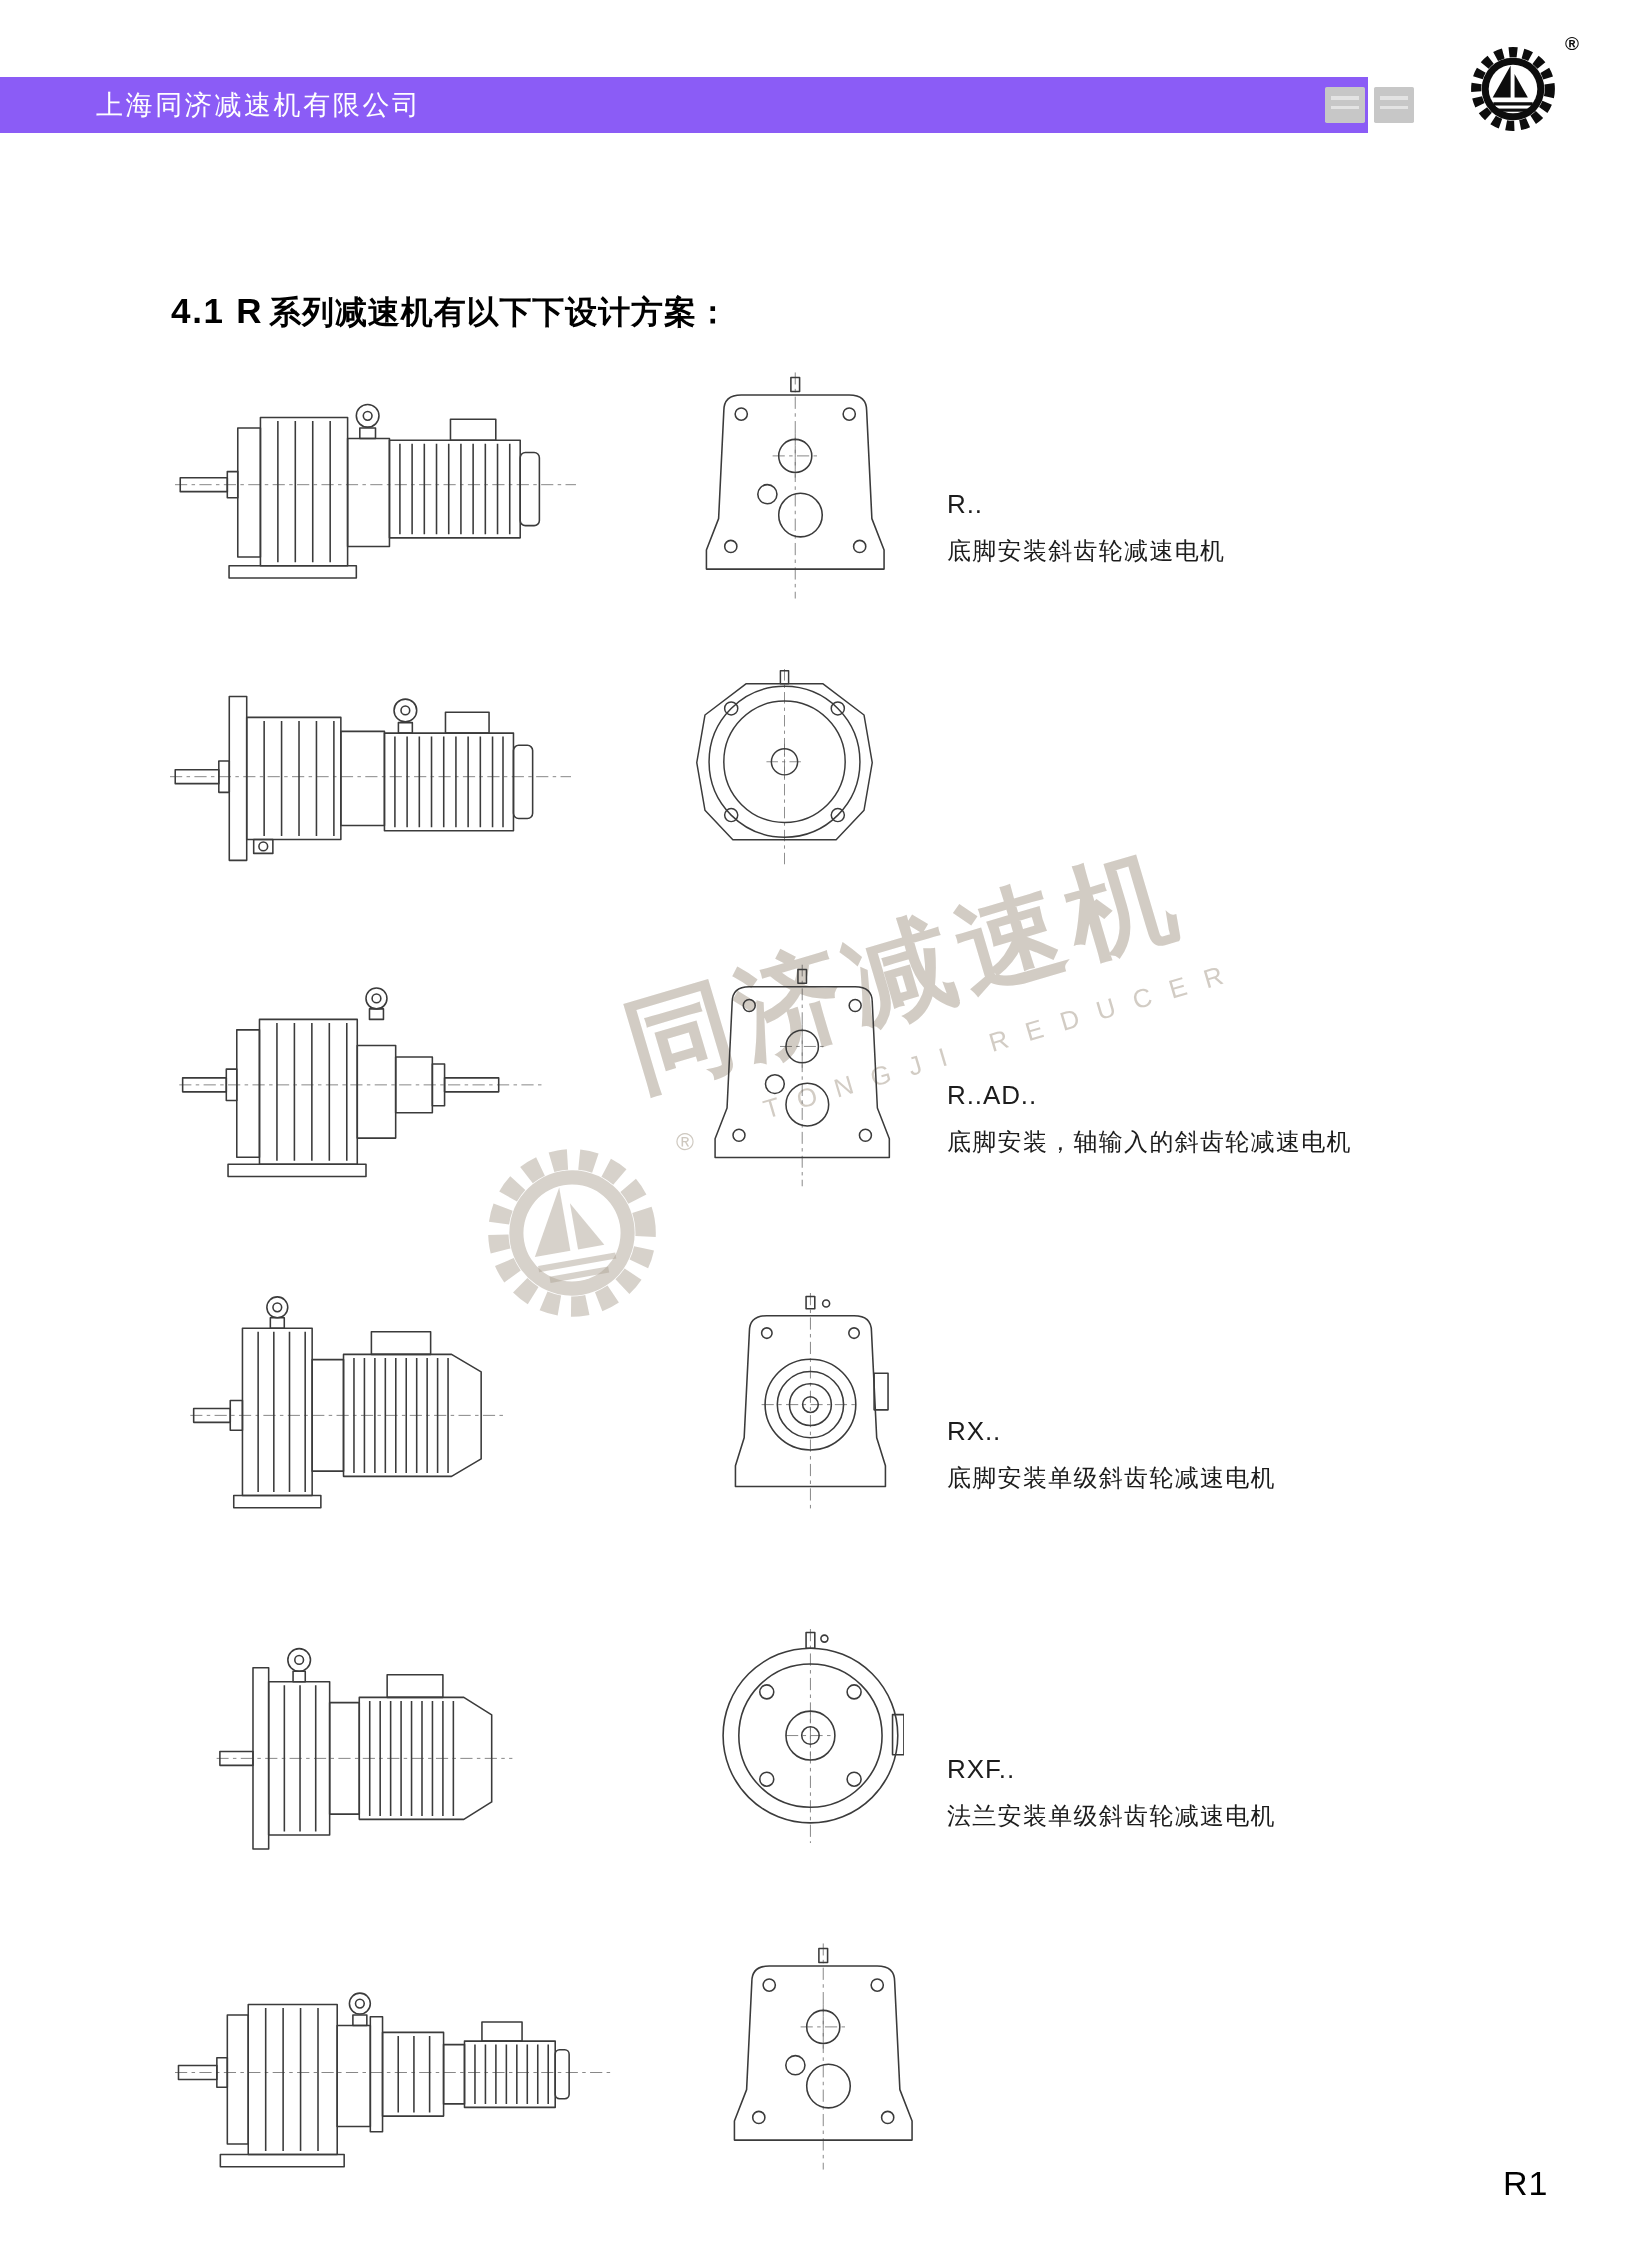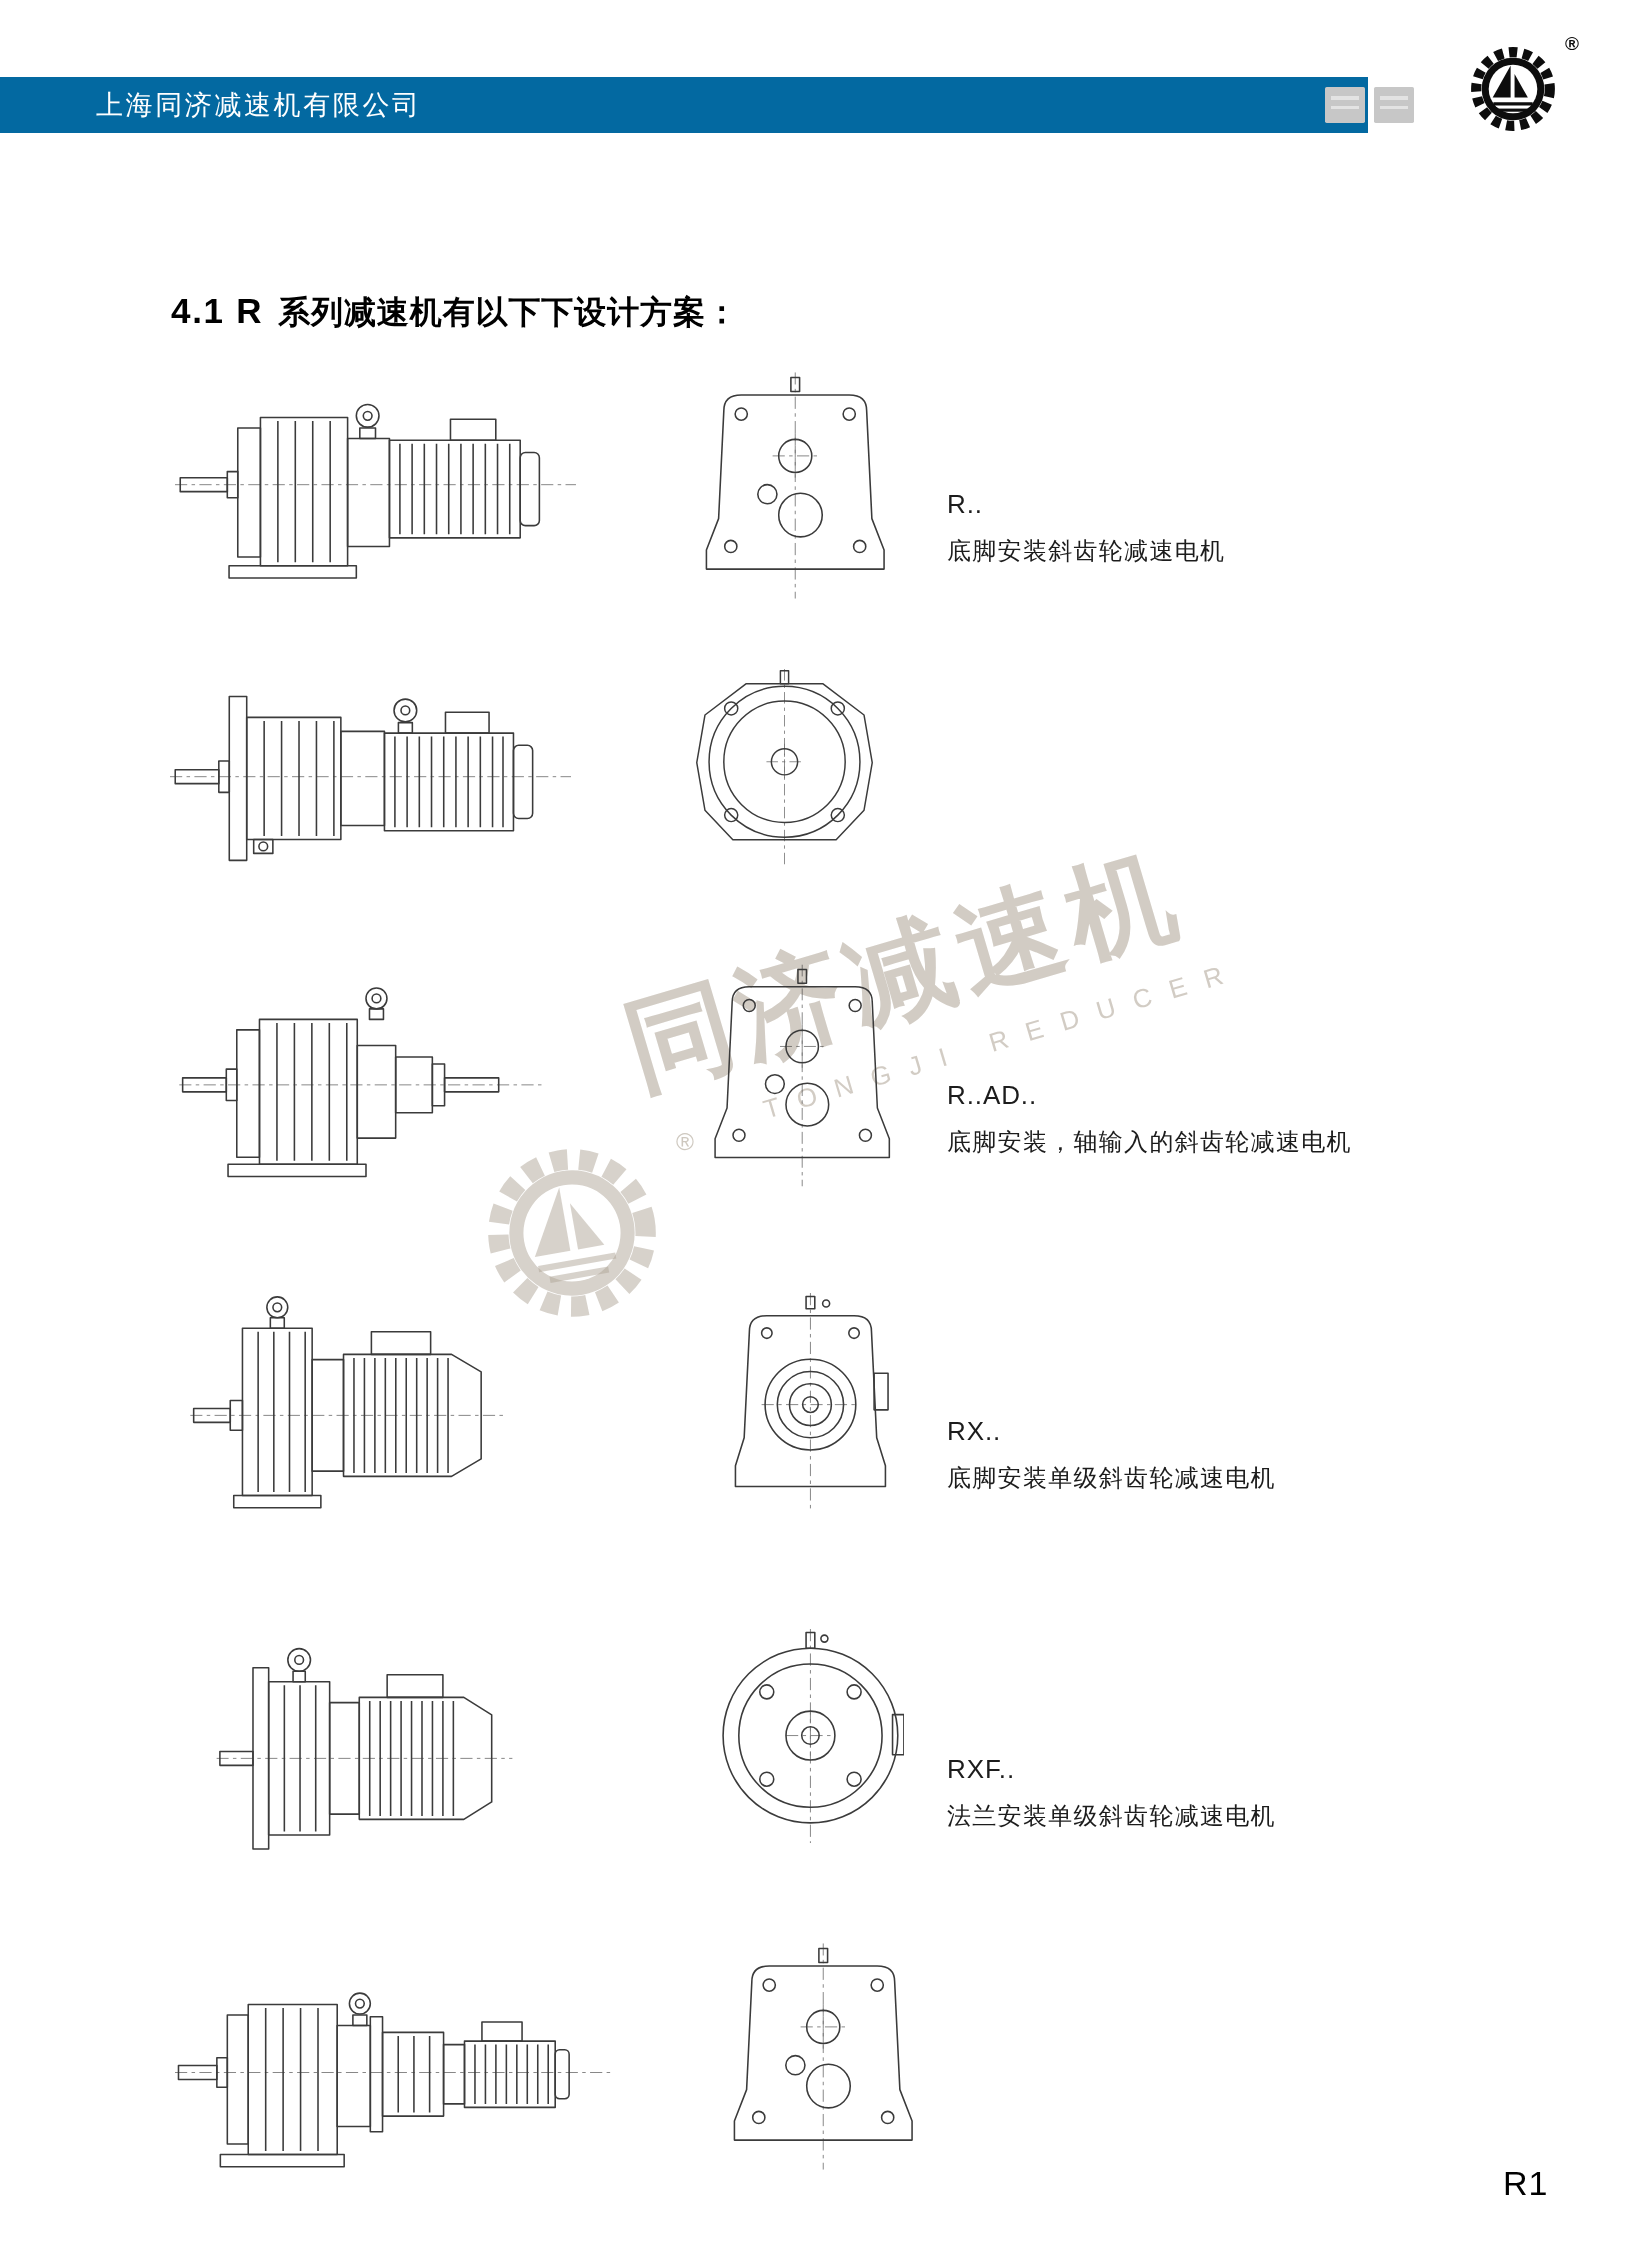--- a/index.html
+++ b/index.html
@@ -1,34 +1,34 @@
 <!DOCTYPE html>
 <html style="font-size:14px"><head>
 <meta charset="utf-8">
 <style>
   * { margin:0; padding:0; box-sizing:border-box; }
   html,body { background:#ffffff; }
   body { font-family:"Liberation Sans","DejaVu Sans",sans-serif; }
   .page { position:relative; width:1647px; height:2250px; background:#fff; overflow:hidden; }
 
   
-  .header-band { position:absolute; left:0; top:77px; width:1368px; height:56px; background:#0369a1; }
+  .header-band { position:absolute; left:0; top:77px; width:1368px; height:56px; background:#8b5cf6; }
   .company-name { position:absolute; left:96px; top:0; height:56px; line-height:56px;
                   color:#ffffff; font-size:27px; letter-spacing:2.6px; font-weight:normal; }
   .pages-icon { position:absolute; left:1325px; top:9.6px; display:flex; gap:8.7px; }
   .pages-icon .pg { width:40px; height:36px; background:#c7c7c7; border-radius:1.7px; position:relative; }
   .pages-icon .pg::before, .pages-icon .pg::after { content:""; position:absolute; left:6.1px; right:6.1px; height:3.5px; background:#e3e3e3; }
   .pages-icon .pg::before { top:9.6px; } .pages-icon .pg::after { top:19px; }
   .logo-box { position:absolute; left:1438px; top:31px; width:209px; height:117px; background:#fff; }
   .logo-svg { position:absolute; left:28px; top:10.5px; width:94px; height:94px; color:#0d0d0d; }
   .logo-reg { position:absolute; left:127px; top:1.7px; font-size:19px; font-weight:bold; color:#0d0d0d; }
 
   
   .section-title { position:absolute; left:171px; top:291px; font-size:32px; font-weight:bold; color:#000; letter-spacing:0.9px; }
-  .section-title .num { font-size:35px; margin-right:15px; letter-spacing:1.7px; }
+  .section-title .num { font-size:35px; margin-right:6px; letter-spacing:1.7px; }
 
   
   .watermark-text { position:absolute; left:609px; top:984px; transform:rotate(-16.5deg); transform-origin:0 0;
                     color:rgba(173,163,148,.55); z-index:1; pointer-events:none; }
   .wm-cn { font-size:106px; font-weight:bold; letter-spacing:8.7px; white-space:nowrap; }
   .wm-en { font-size:26px; letter-spacing:19px; margin-top:7px; margin-left:113px; white-space:nowrap; }
   .wm-gear { position:absolute; left:478px; top:1139px; width:188px; height:188px;
              color:rgba(176,166,152,.5); transform:rotate(-10deg); z-index:1; pointer-events:none; }
   .wm-reg { position:absolute; left:676px; top:1128px; font-size:24.4px; color:rgba(173,163,148,.6); z-index:1; }
 

